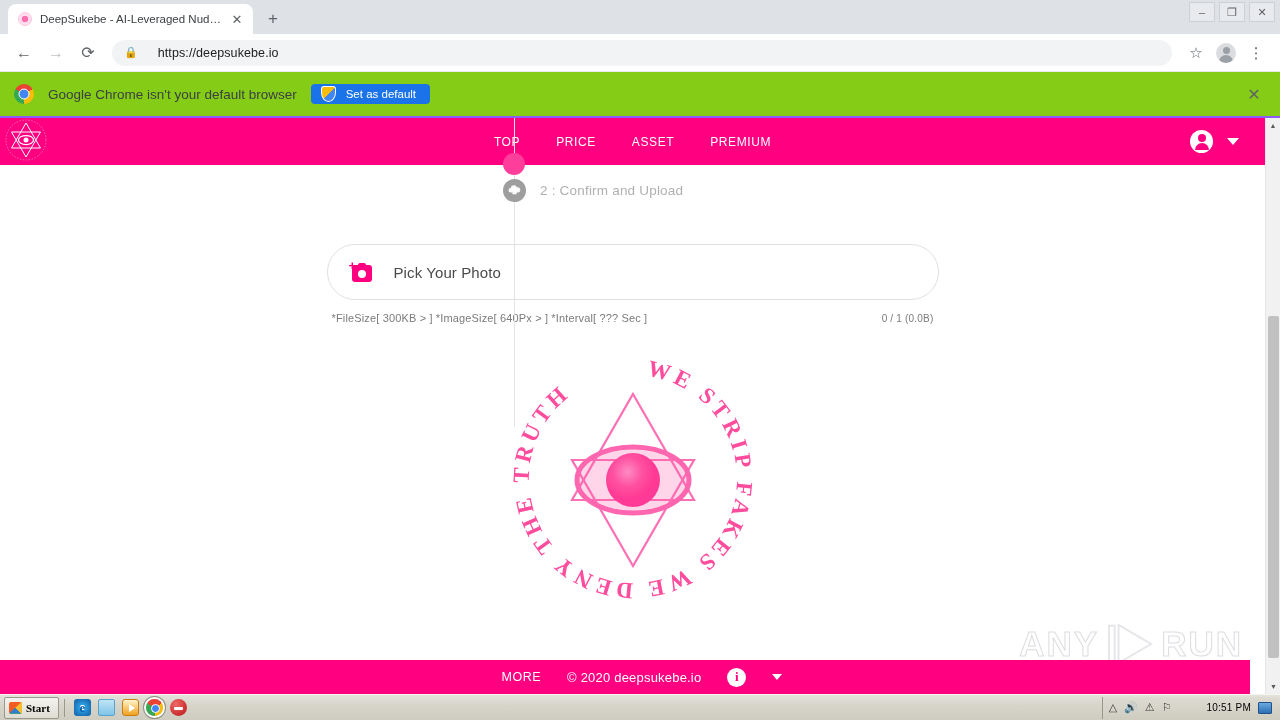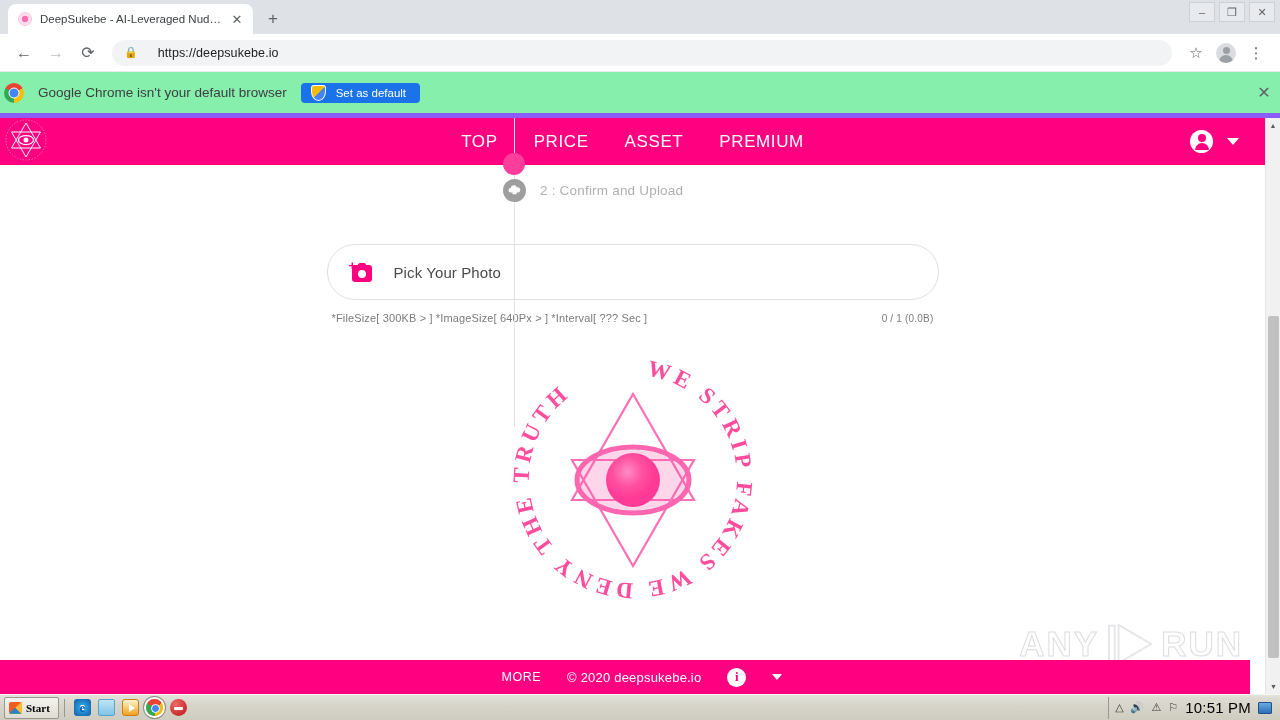--- a/index.html
+++ b/index.html
@@ -81,22 +81,22 @@
     display: block; width: 14px; height: 8px; background: #9aa0a6;
     border-radius: 7px 7px 0 0; position: relative;
   }
   .avatar-ico i::before {
     content: ""; position: absolute; width: 7px; height: 7px; border-radius: 50%;
     background: #9aa0a6; left: 3.5px; top: -8px;
   }
 
   
   .infobar {
-    height: 46px; background: #86efac; border-bottom: 5px solid #8b5cf6;
-    display: flex; align-items: center; padding: 0 4px; gap: 14px;
+    height: 46px; background: #84cc16; border-bottom: 2px solid #8b5cf6;
+    display: flex; align-items: center; padding: 0 14px; gap: 14px;
   }
   .chrome-logo {
     width: 20px; height: 20px; border-radius: 50%; position: relative; flex: 0 0 auto;
     background: conic-gradient(from -60deg, #ea4335 0deg 120deg, #fbbc05 120deg 240deg, #34a853 240deg 360deg);
   }
   .chrome-logo::after {
     content: ""; position: absolute; width: 9px; height: 9px; border-radius: 50%;
     background: #4285f4; border: 1.5px solid #fff; left: 50%; top: 50%; transform: translate(-50%,-50%);
   }
   .infobar-text { font-size: 13.5px; color: #3c4043; }
@@ -126,21 +126,21 @@
     position: relative; padding: 0 14px;
   }
   .nav-logo {
     position: absolute; left: 0; top: -4px; width: 52px; height: 52px;
     display: flex; align-items: center; justify-content: center;
   }
   .nav-links {
     margin: 0 auto; display: flex; gap: 36px; align-items: center;
   }
   .nav-link {
-    color: #ffffff; font-size: 17px; letter-spacing: 0.6px; font-weight: 400; text-align: center;
+    color: #ffffff; font-size: 12px; letter-spacing: 0.6px; font-weight: 400; text-align: center;
   }
   .nav-account { position: absolute; right: 26px; display: flex; align-items: center; gap: 14px; }
   .acct-circle {
     width: 23px; height: 23px; border-radius: 50%; background: #ffffff; position: relative;
   }
   .acct-circle::before {
     content: ""; position: absolute; width: 8px; height: 8px; border-radius: 50%;
     background: #ff0080; left: 7.5px; top: 4px;
   }
   .acct-circle::after {
@@ -293,21 +293,21 @@
     background:#4285f4; left:5px; top:5px; border:1px solid #fff; }
   .ql-stop { background: radial-gradient(circle at 35% 30%, #f06a6a, #b81212); border-radius: 50%; }
   .ql-stop::after { content:""; position:absolute; left:4px; top:7.5px; width:9px; height:3px; background:#fff; border-radius:1px; }
 
   .tray {
     margin-left: auto; display: flex; align-items: center; gap: 7px;
     height: 22px; padding: 0 6px; border-left: 1px solid #9a988d;
     background: linear-gradient(to bottom,#dedcd2,#cfcdc0);
   }
   .tray-ico { font-size: 11px; color: #3a3a3a; line-height: 1; }
-  .tray-clock { font-size: 15px; color: #000; letter-spacing: 0.2px; }
+  .tray-clock { font-size: 10px; color: #000; letter-spacing: 0.2px; margin-left: 28px; }
   .tray-desktop { width: 14px; height: 12px; background: linear-gradient(to bottom,#6aa9e0,#2b6fb5);
     border: 1px solid #1f5288; border-radius: 1px; }
 </style>
 </head>
 <body>
 
 <div class="browser">
 
   <div class="tabstrip">
     <div class="tab">

